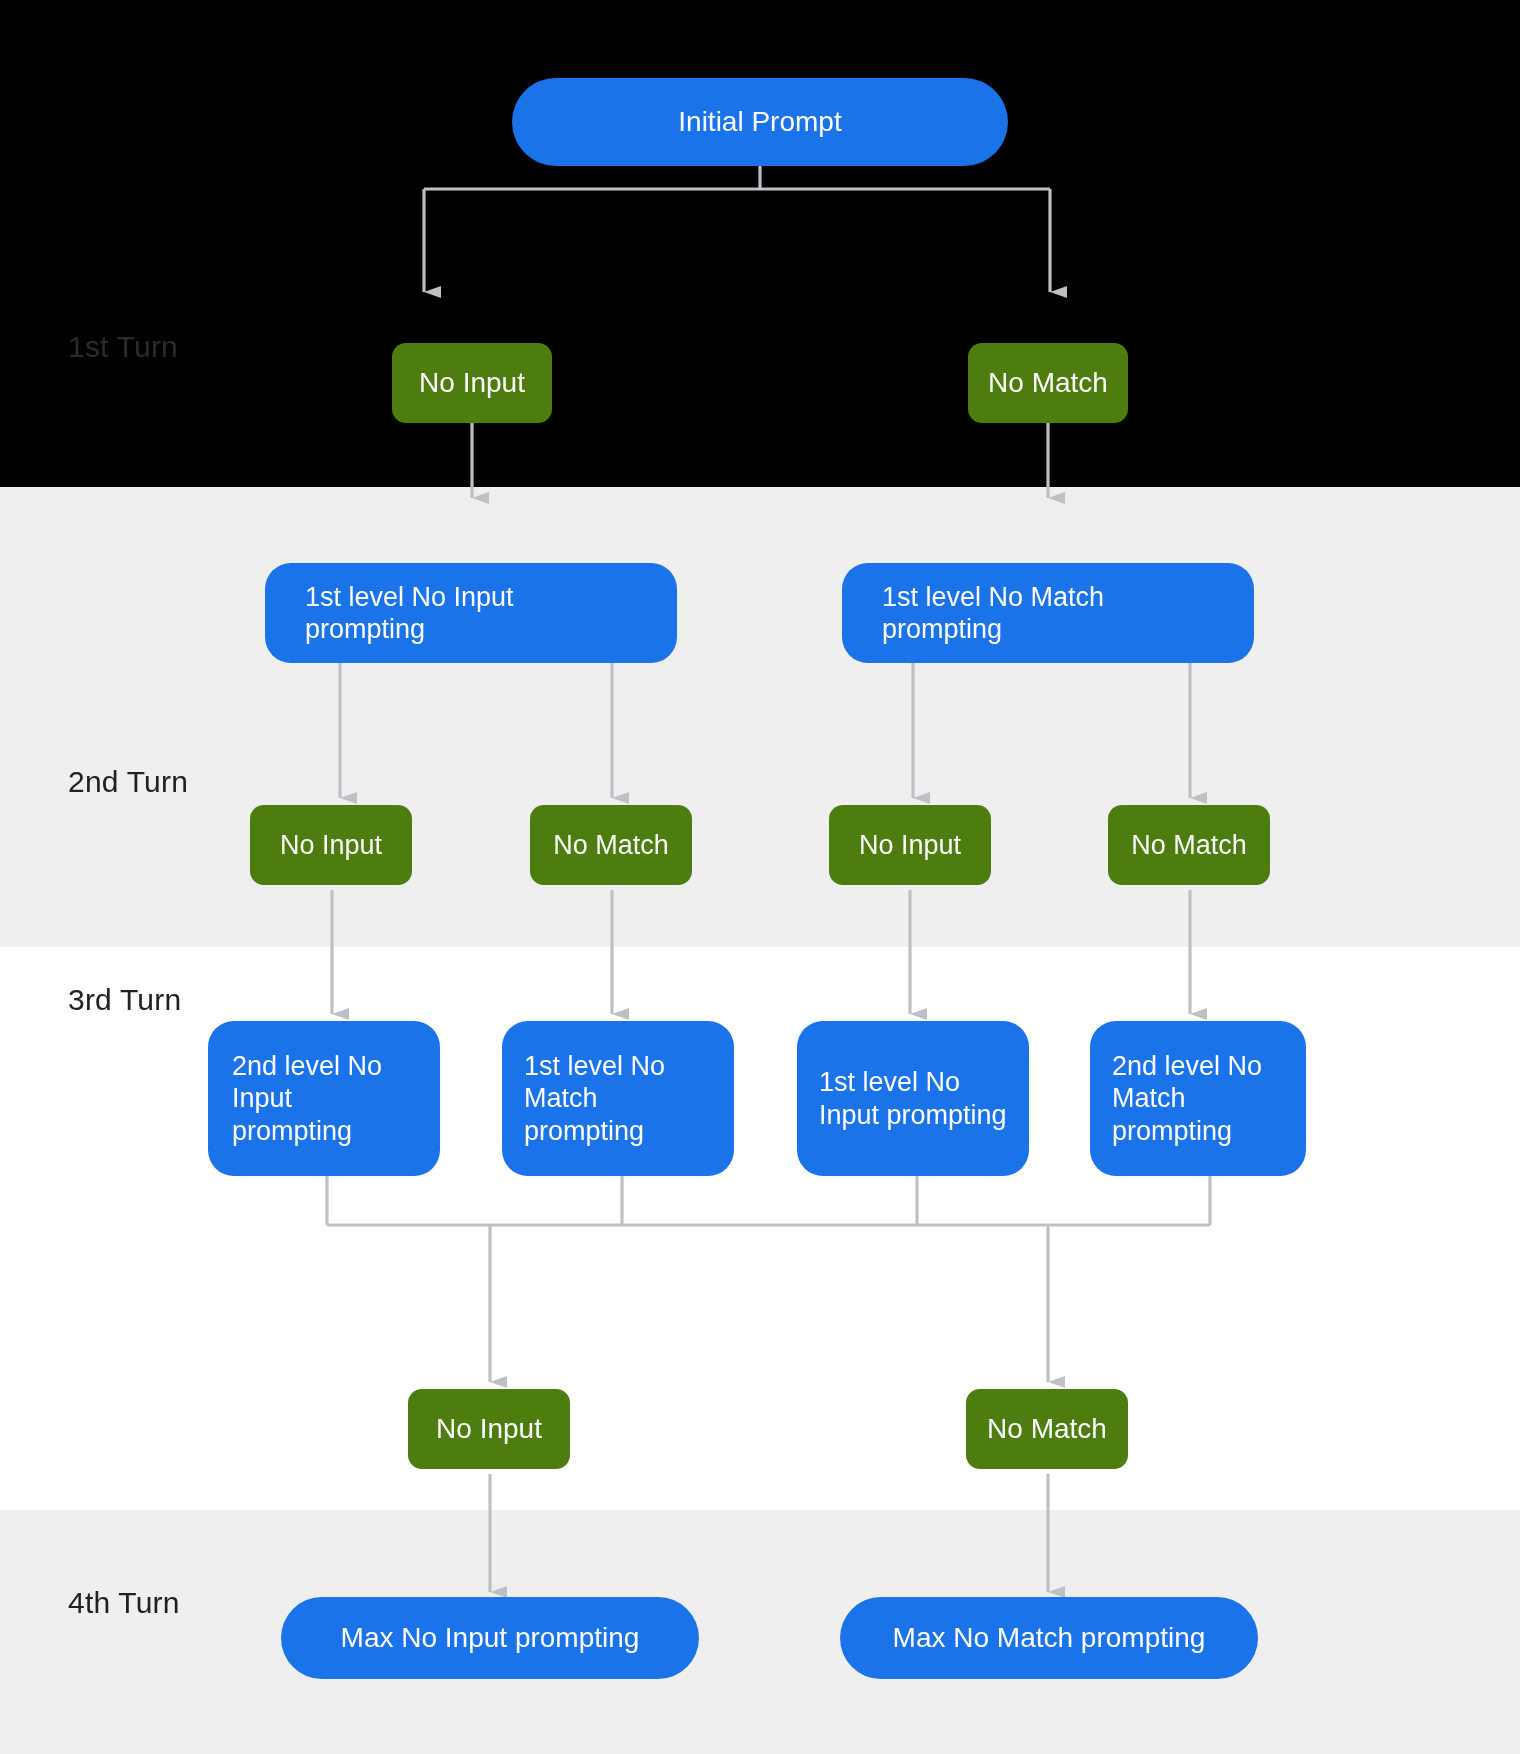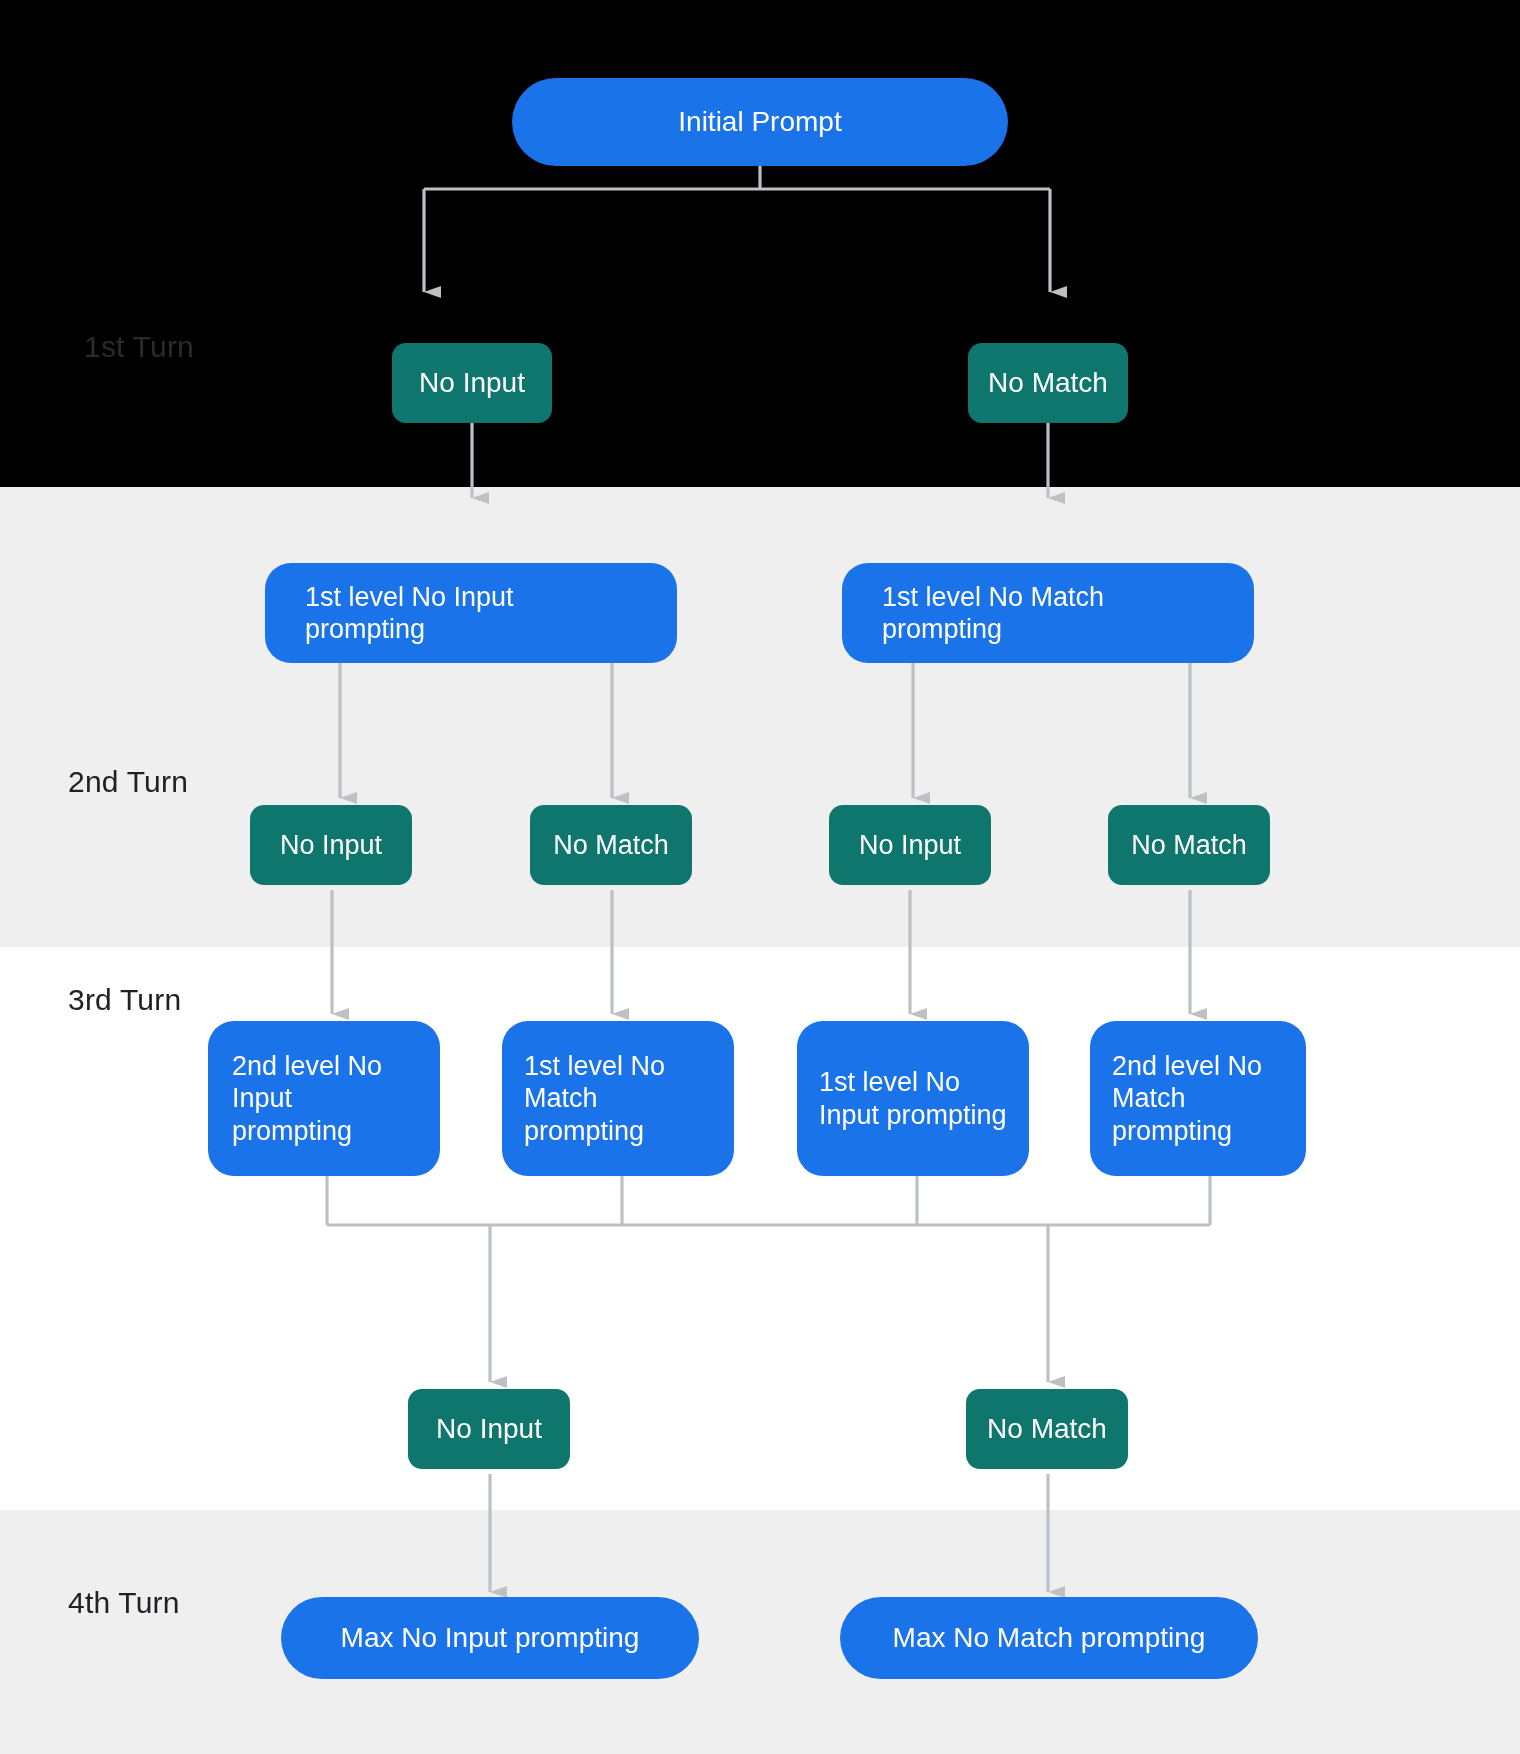--- a/index.html
+++ b/index.html
@@ -43,21 +43,21 @@
   .node {
     position: absolute;
     display: flex;
     align-items: center;
     justify-content: center;
     color: #ffffff;
     box-sizing: border-box;
     line-height: 1.2;
   }
   .node-blue  { background: #1a73e8; }
-  .node-green { background: #0f766e; }
+  .node-green { background: #4d7c0f; }
 
   .pill  { border-radius: 44px; }
   .round { border-radius: 14px; }
   .soft  { border-radius: 26px; }
   .t27 { font-size: 27px; }
   .t28 { font-size: 28px; }
 </style>
 </head>
 <body>
 
@@ -101,21 +101,21 @@
       <path d="M327,1225 L1210,1225"></path>
 
       <path d="M490,1225 L490,1382" marker-end="url(#ah)"></path>
       <path d="M1048,1225 L1048,1382" marker-end="url(#ah)"></path>
 
       <path d="M490,1474 L490,1592" marker-end="url(#ah)"></path>
       <path d="M1048,1474 L1048,1592" marker-end="url(#ah)"></path>
     </g>
   </svg>
 
-  <div class="turn-label on-dark" style="left:84px;  top:330px;">1st Turn</div>
+  <div class="turn-label on-dark" style="left:68px;  top:330px;">1st Turn</div>
   <div class="turn-label on-light" style="left:68px;  top:765px;">2nd Turn</div>
   <div class="turn-label on-light" style="left:68px;  top:983px;">3rd Turn</div>
   <div class="turn-label on-light" style="left:68px;  top:1586px;">4th Turn</div>
 
   <div class="node node-blue pill t28" style="left:512px; top:78px; width:496px; height:88px;">Initial Prompt</div>
 
   <div class="node node-green round t28" style="left:392px; top:343px; width:160px; height:80px;">No Input</div>
   <div class="node node-green round t28" style="left:968px; top:343px; width:160px; height:80px;">No Match</div>
 
   <div class="node node-blue soft t27" style="left:265px; top:563px; width:412px; height:100px; padding:0 40px;">1st level No Input prompting</div>

